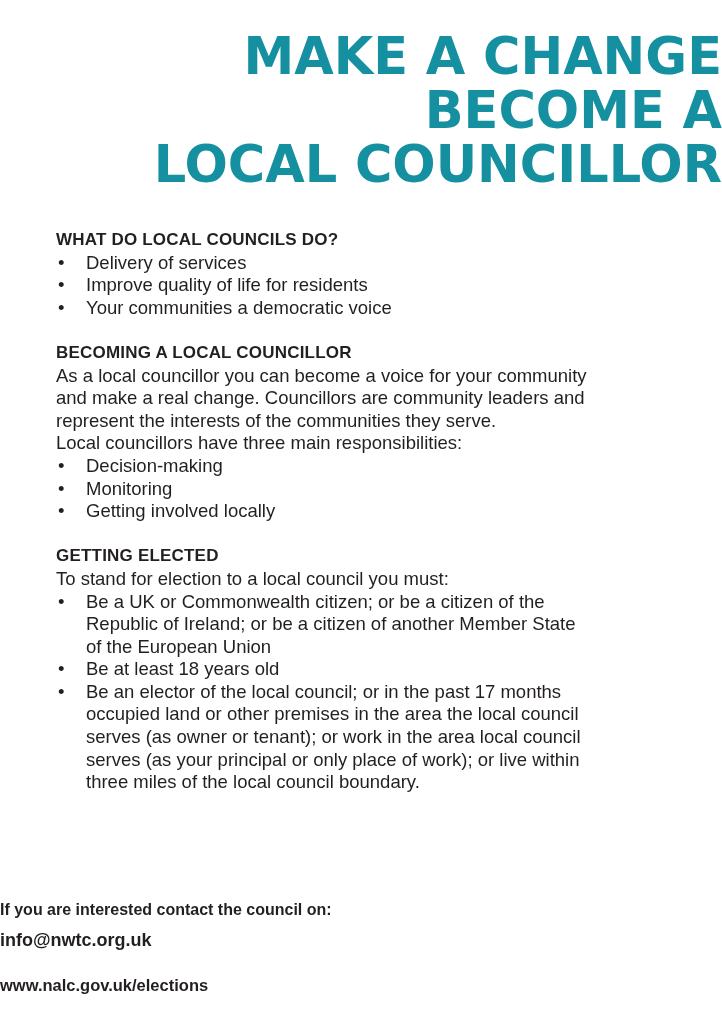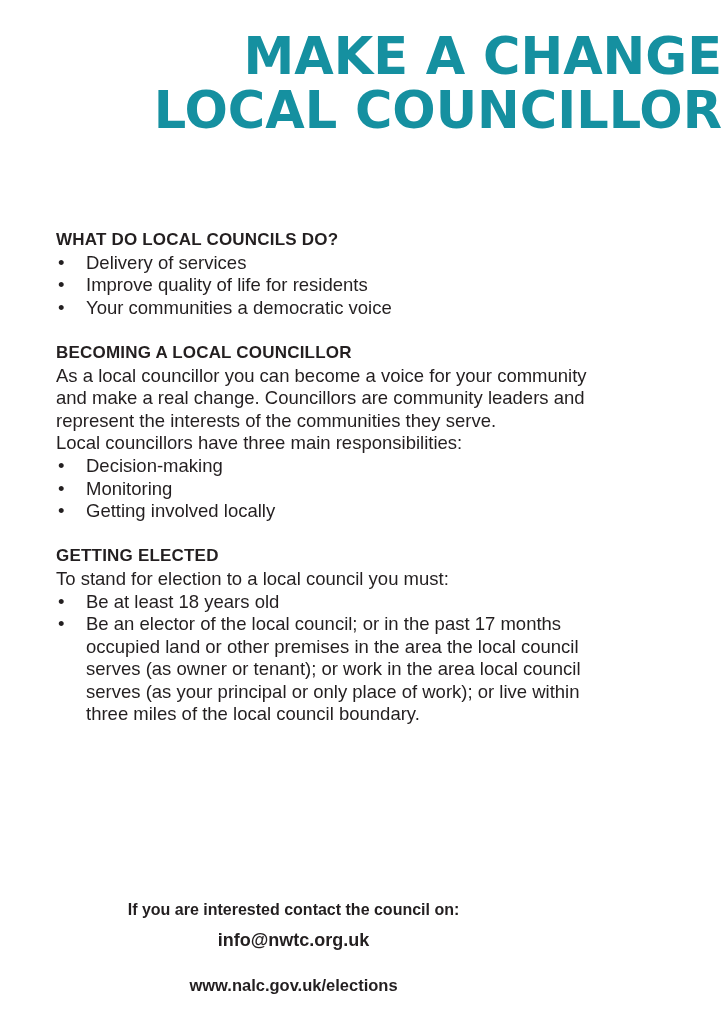--- a/index.html
+++ b/index.html
@@ -10,31 +10,32 @@
            font-size: 51px; line-height: 54px; top: 30px; letter-spacing: 0px; }
   .title div { white-space: nowrap; }
   .content { position: absolute; left: 56px; top: 229px; width: 620px;
              font-family: "Liberation Sans", sans-serif; font-size: 18.5px; line-height: 22.6px; }
   .section { margin-bottom: 22.6px; }
   .heading { font-weight: bold; font-size: 17px; letter-spacing: 0.2px; }
   .para { white-space: pre-line; }
   ul { list-style: none; margin: 0; padding: 0; }
   li { position: relative; padding-left: 30px; white-space: pre-line; }
   li::before { content: "•"; position: absolute; left: 2px; top: 0; }
-  .footer { position: absolute; left: 0; width: 587px; text-align: center;
+  .footer { position: absolute; left: 0; width: 587px; text-align: left;
             font-family: "Liberation Sans", sans-serif; font-weight: bold; color: #231f20; }
   .f1 { top: 901px; font-size: 16px; }
   .f2 { top: 930px; font-size: 18px; }
   .f3 { top: 976px; font-size: 16.5px; }
 </style>
 </head>
 <body>
 
 <div class="title">
   <div>MAKE A CHANGE</div>
+  <div>BECOME A</div>
   <div>LOCAL COUNCILLOR</div>
 </div>
 
 <div class="content">
   <div class="section">
     <div class="heading">WHAT DO LOCAL COUNCILS DO?</div>
     <ul>
       <li>Delivery of services</li>
       <li>Improve quality of life for residents</li>
       <li>Your communities a democratic voice</li>
@@ -51,20 +52,23 @@
       <li>Decision-making</li>
       <li>Monitoring</li>
       <li>Getting involved locally</li>
     </ul>
   </div>
 
   <div class="section">
     <div class="heading">GETTING ELECTED</div>
     <div class="para">To stand for election to a local council you must:</div>
     <ul>
+      <li>Be a UK or Commonwealth citizen; or be a citizen of the
+Republic of Ireland; or be a citizen of another Member State
+of the European Union</li>
       <li>Be at least 18 years old</li>
       <li>Be an elector of the local council; or in the past 17 months
 occupied land or other premises in the area the local council
 serves (as owner or tenant); or work in the area local council
 serves (as your principal or only place of work); or live within
 three miles of the local council boundary.</li>
     </ul>
   </div>
 </div>
 

